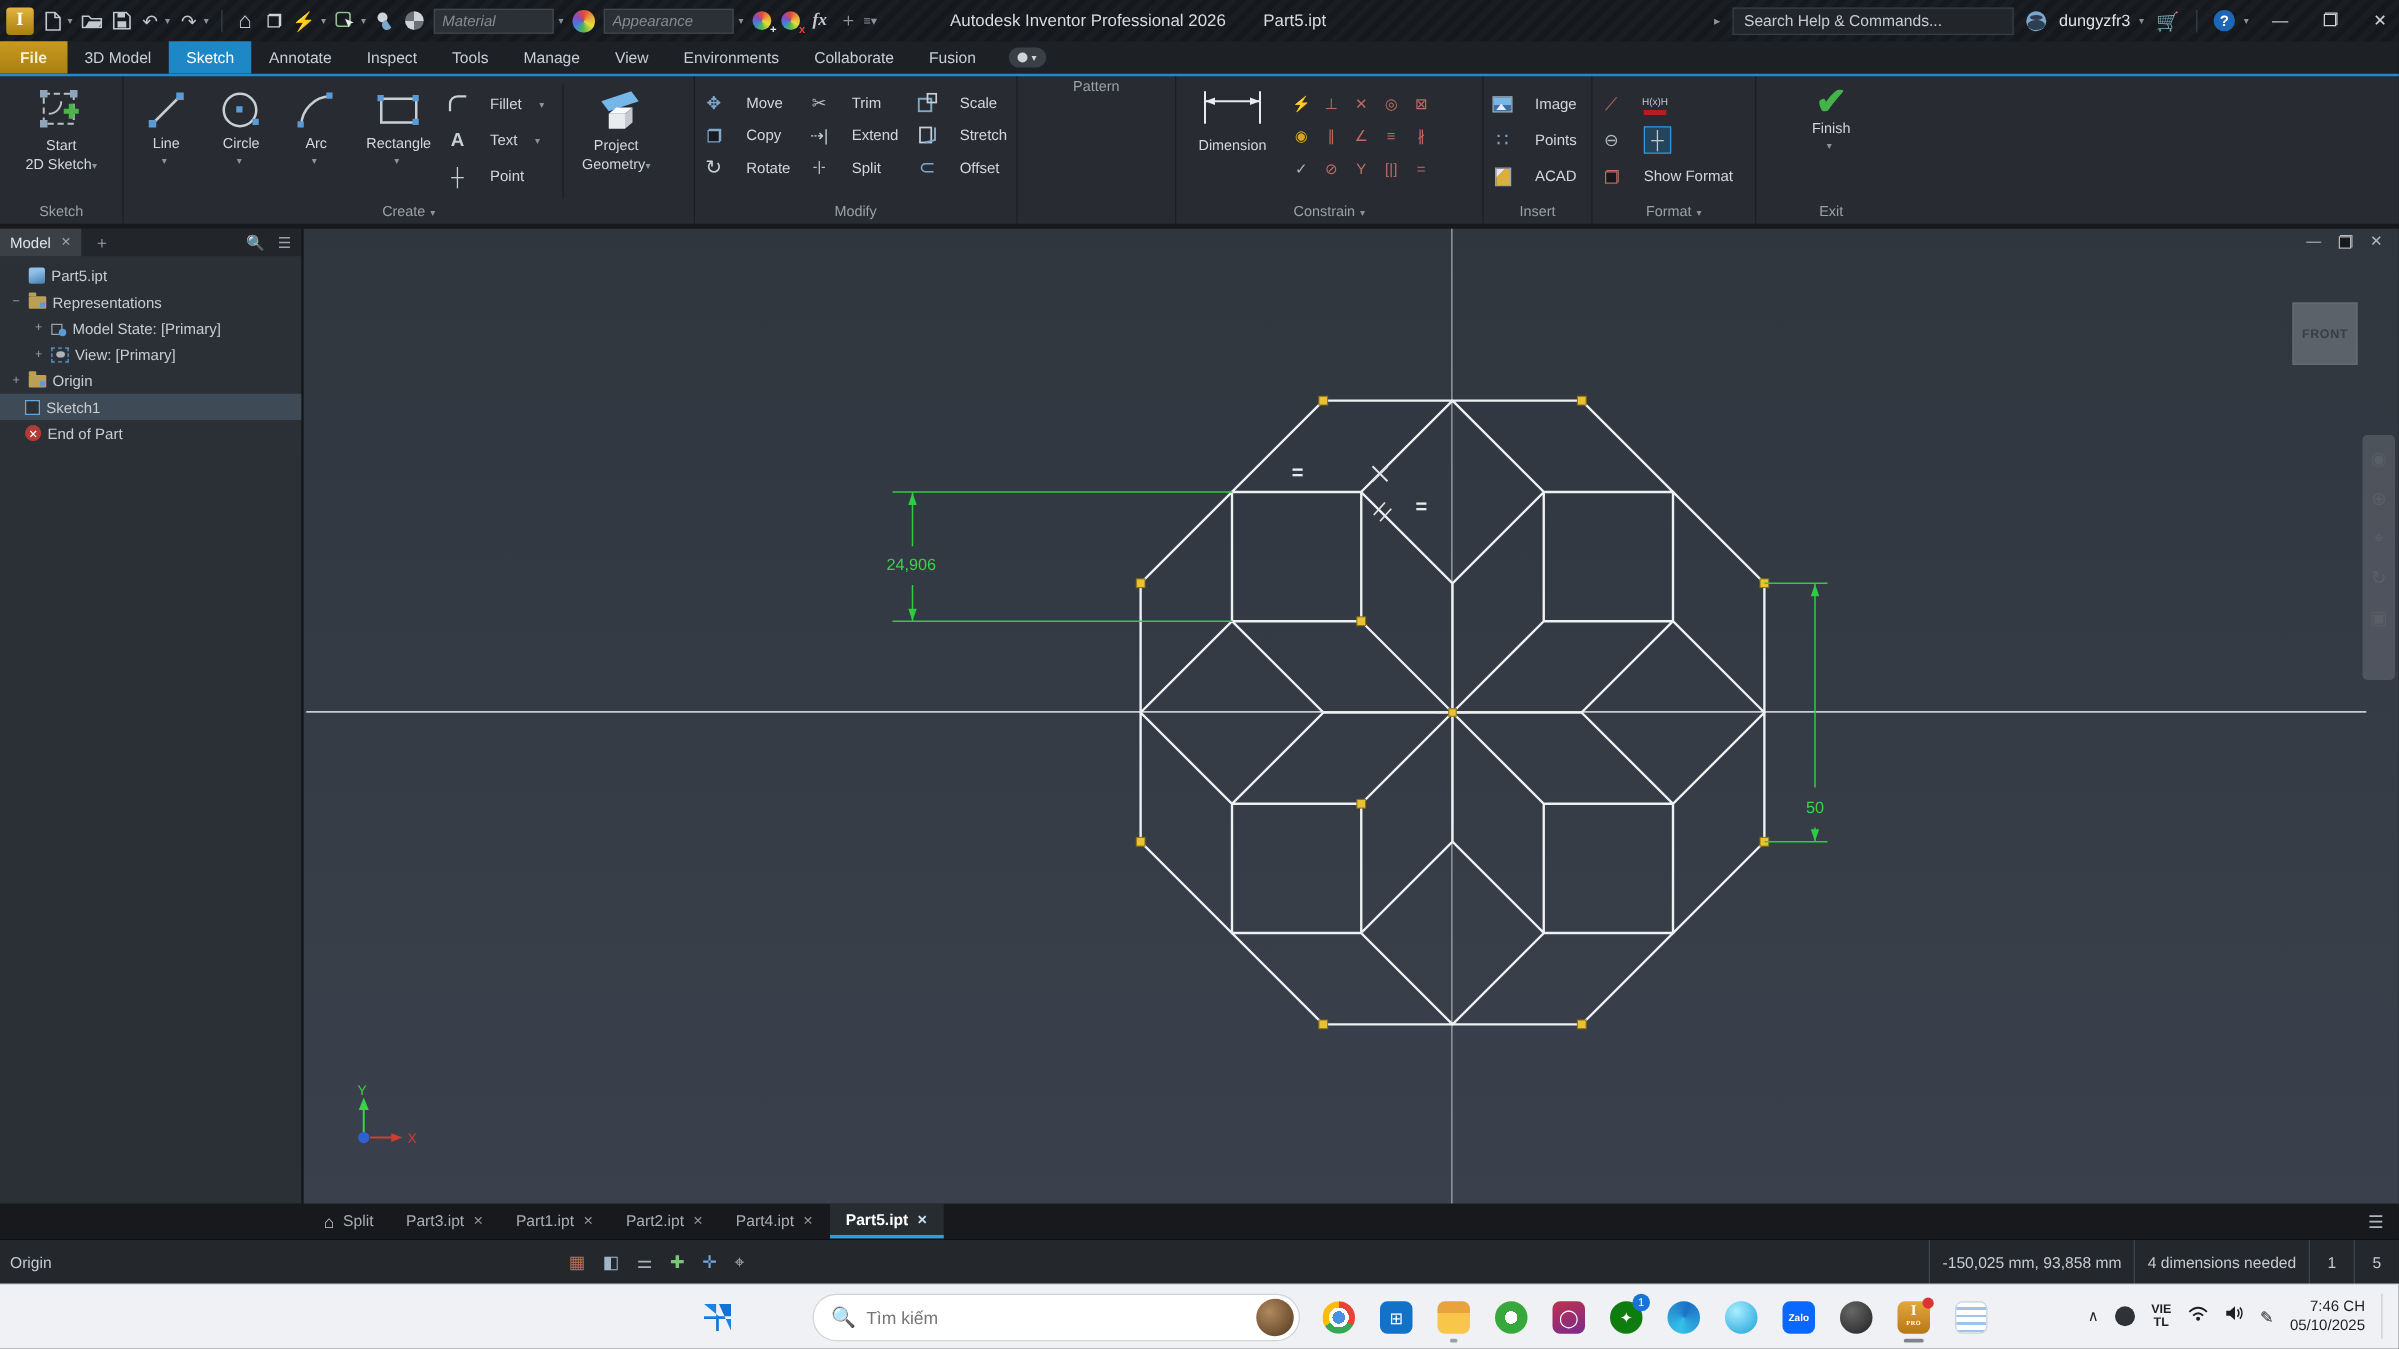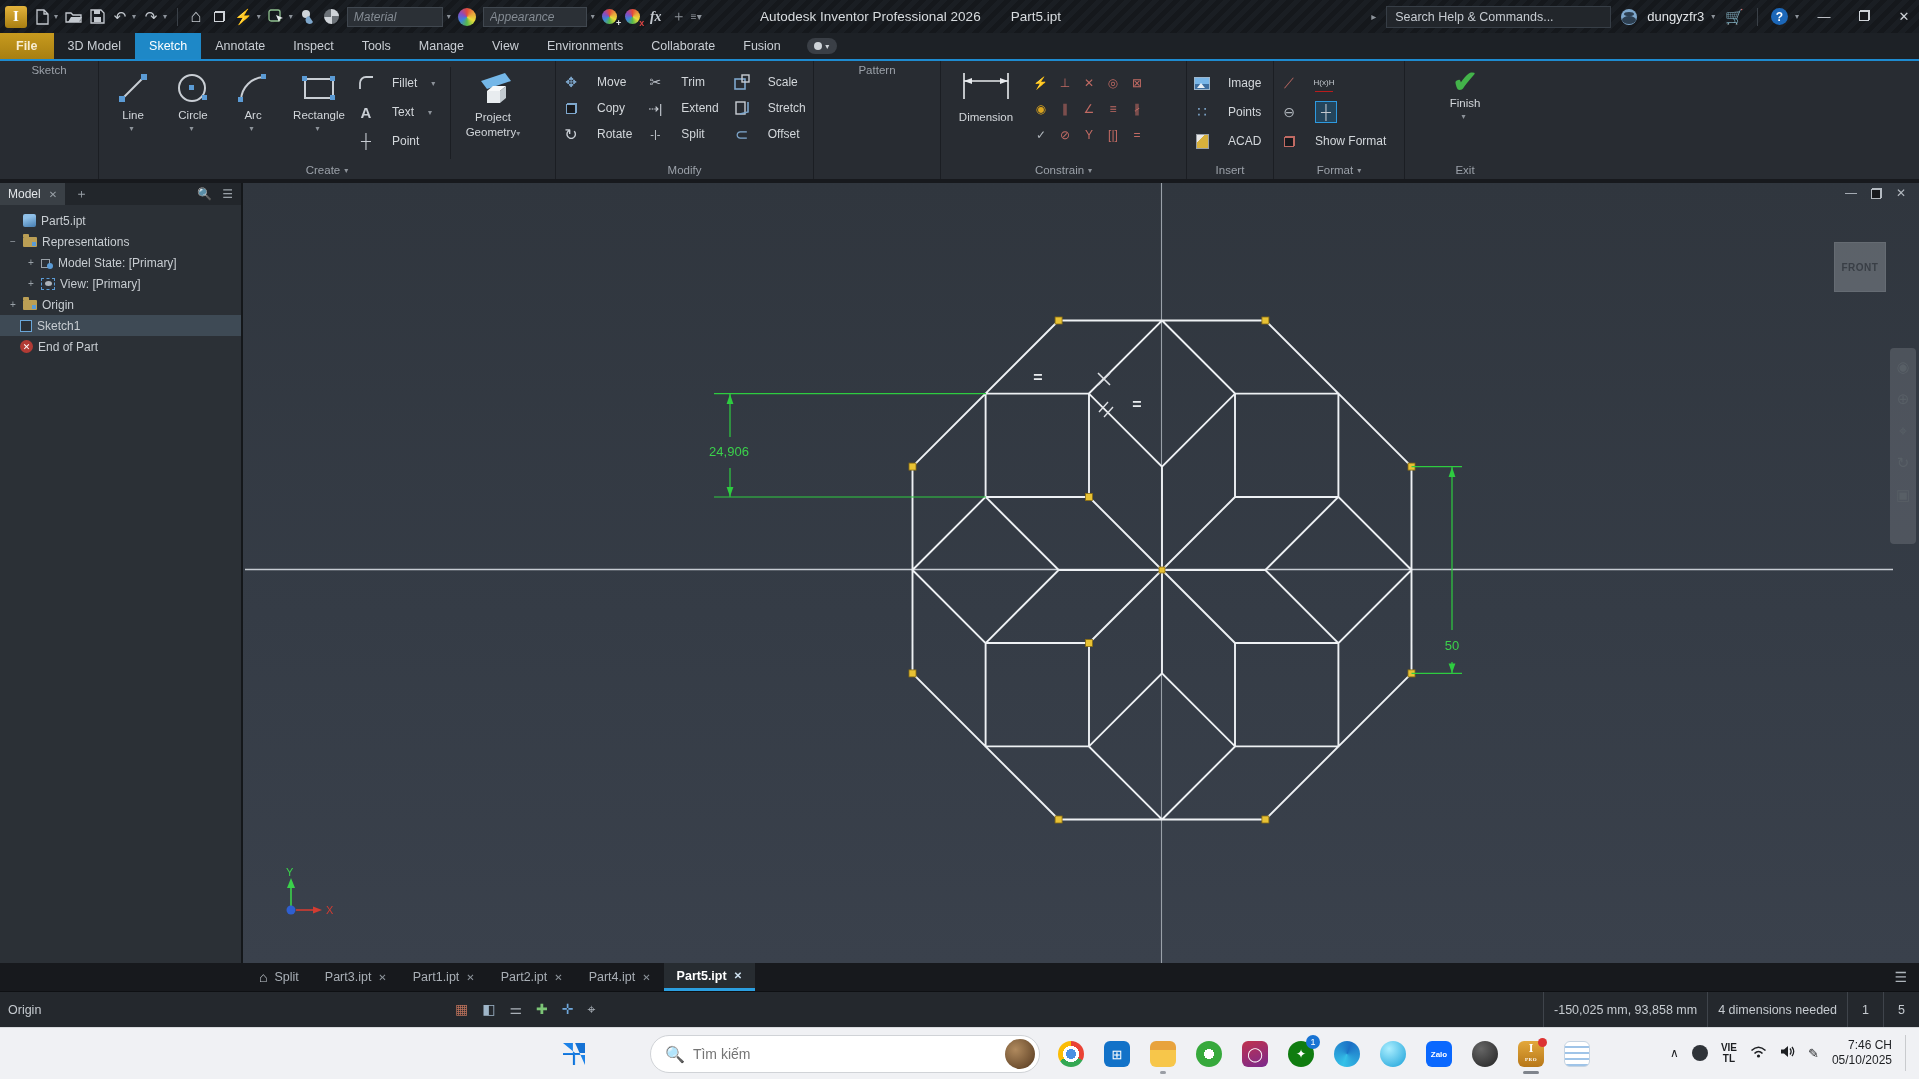--- a/index.html
+++ b/index.html
@@ -69,21 +69,21 @@
   .g4 { width:6px; height:6px; background:#5b9bd5; box-shadow:9px 0 0 #8fa6b8, 0 9px 0 #8fa6b8, 9px 9px 0 #5b9bd5; margin:-4px 6px 0 0; }
   .gc { width:5px; height:5px; border-radius:50%; background:#5b9bd5;
     box-shadow:8px 3px 0 #5b9bd5, -2px 8px 0 #5b9bd5, 9px 11px 0 #5b9bd5, 2px 14px 0 #5b9bd5; margin:-8px 8px 0 0; }
   .mir { position:relative; width:16px; height:12px; }
   .mir::before { content:""; position:absolute; left:0; bottom:0; border-left:7px solid transparent; border-bottom:11px solid #9aa1a8; }
   .mir::after { content:""; position:absolute; right:0; bottom:0; border-right:7px solid transparent; border-bottom:11px solid #5b9bd5; }
   .ic-img { width:16px; height:13px; background:linear-gradient(180deg,#79b6e8 55%,#3f6fa0 55%); border:1px solid #9db6cc; position:relative; }
   .ic-img::after { content:""; position:absolute; left:2px; bottom:1px; border-left:4px solid transparent; border-right:4px solid transparent; border-bottom:5px solid #e8eef4; }
   .ic-acad { width:13px; height:15px; background:linear-gradient(135deg,#e8e8e8 30%,#d8b13c 30%); border:1px solid #9aa1a8; }
   .hl { border:1px solid #2e9ae0; background:#24455c; }
-  .hxh { font-size:8px; color:#c3c8ce; border-bottom:1px solid #b91c1c; letter-spacing:0; }
+  .hxh { font-size:8px; color:#c3c8ce; border-bottom:4px solid #b91c1c; letter-spacing:0; }
   .finishck { color:#43b34a; font-size:30px; font-weight:bold; line-height:26px; }
   
   #browser { position:absolute; left:0; top:183px; width:243px; height:780px; background:#2b3036; border-right:2px solid #14171a; color:#c8cdd2; font-size:12px; }
   .btabs { height:22px; background:#22262b; display:flex; align-items:center; }
   .btab { height:22px; background:#3a4046; display:flex; align-items:center; gap:8px; padding:0 8px; color:#e2e5e8; }
   .btab .x { color:#9aa1a8; font-size:10px; }
   .bplus { padding:0 10px; color:#9aa1a8; font-size:13px; }
   .btools { margin-left:auto; display:flex; gap:10px; padding-right:8px; color:#9aa1a8; font-size:12px; }
   .trow { height:21px; display:flex; align-items:center; gap:5px; padding-left:8px; }
   .trow.sel { background:#3e4a55; }
@@ -249,20 +249,34 @@
   <span class="mtab">View</span>
   <span class="mtab">Environments</span>
   <span class="mtab">Collaborate</span>
   <span class="mtab">Fusion</span>
   <span class="cloudbtn"><i></i>▾</span>
 </div>
 
 <div id="ribbon">
 
   <div class="panel" style="width:99px">
+    <div class="pbody" style="justify-content:center">
+      <div class="bigbtn" style="width:80px">
+        <svg width="40" height="40">
+          <rect x="6" y="6" width="24" height="24" fill="none" stroke="#b9bec6" stroke-width="1.6" stroke-dasharray="5 3"></rect>
+          <rect x="3" y="3" width="6" height="6" fill="#8fa6b8"></rect>
+            <rect x="27" y="3" width="6" height="6" fill="#8fa6b8"></rect>
+          <rect x="3" y="27" width="6" height="6" fill="#8fa6b8"></rect>
+          <path d="M22 20 h6 m0 0 h6 m-6 -6 v12" stroke="#4db34d" stroke-width="4" fill="none"></path>
+          <path d="M10 22 a10 10 0 0 0 10 -10" stroke="#b9bec6" stroke-width="1.6" fill="none"></path>
+        </svg>
+        <span class="lbl">Start</span>
+        <span class="lbl"><span>2D Sketch</span> <span class="caret">▾</span></span>
+      </div>
+    </div>
     <div class="plabel">
         <span>Sketch</span>
       </div>
   </div>
 
   <div class="panel" style="width:457px">
     <div class="pbody">
       <div class="bigbtn">
         <svg width="34" height="38">
             <line x1="6" y1="30" x2="28" y2="8" stroke="#c9ced4" stroke-width="2"></line>

